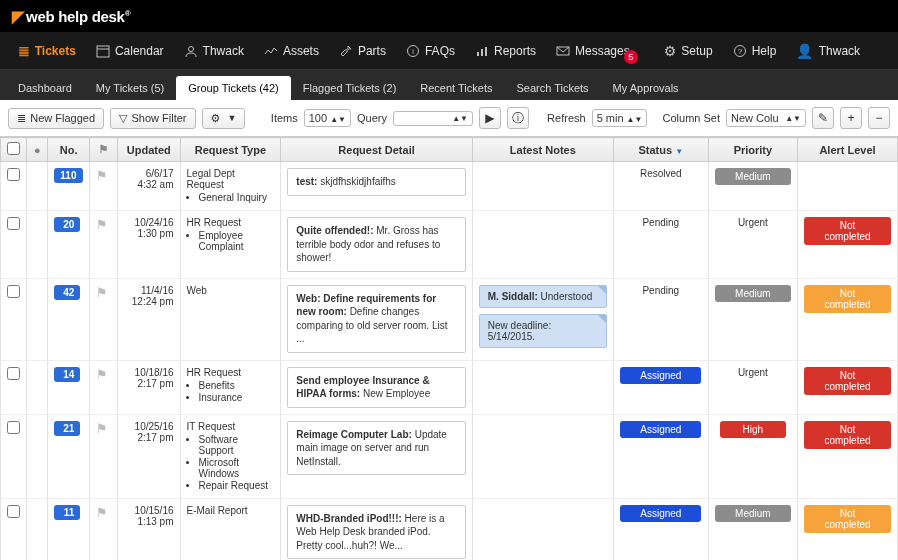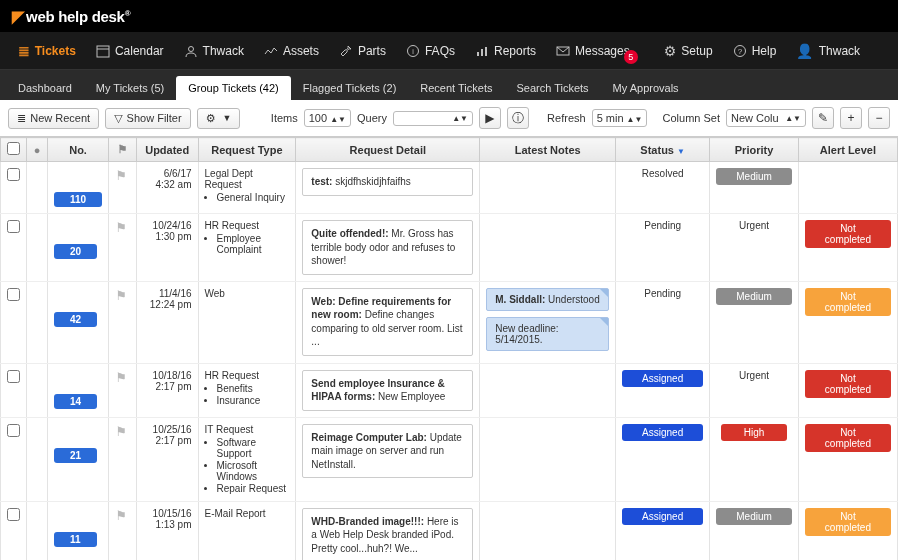--- a/index.html
+++ b/index.html
@@ -18,21 +18,21 @@
 .toolbar { background:#fff; border-bottom:1px solid #ccc; padding:7px 8px; display:flex; align-items:center; gap:6px; font-size:11px; }
 .btn { border:1px solid #bbb; background:linear-gradient(#fff,#eee); border-radius:3px; padding:3px 8px; display:inline-flex; align-items:center; gap:4px; cursor:pointer; font-size:11px; }
 .sel { border:1px solid #bbb; border-radius:3px; padding:2px 4px; background:#fff; font-size:11px; }
 .qsel { width:80px; }
 .spacer { flex:1; }
 .cols { border:1px solid #bbb; border-radius:3px; width:80px; padding:2px 4px; background:#fff; display:inline-flex; align-items:center; justify-content:space-between; }
 .iconbtn { border:1px solid #bbb; background:linear-gradient(#fff,#eee); border-radius:3px; width:22px; height:22px; display:inline-flex; align-items:center; justify-content:center; cursor:pointer; font-size:12px; }
 .grid { width:100%; border-collapse:collapse; }
 .grid th { background:linear-gradient(#f7f7f7,#e8e8e8); border:1px solid #ccc; font-size:11px; font-weight:bold; padding:4px 6px; text-align:center; color:#333; }
 .grid td { border-left:1px solid #e3e3e3; border-right:1px solid #e3e3e3; border-bottom:1px solid #eee; padding:6px 6px; vertical-align:top; font-size:10px; }
-.numchip { background:#2a6bd8; color:#fff; border-radius:3px; padding:2px 16px; font-weight:bold; font-size:10px; display:inline-block; min-width:26px; text-align:right;margin-top:24px; }
+.numchip { background:#2a6bd8; color:#fff; border-radius:3px; padding:2px 6px; font-weight:bold; font-size:10px; display:inline-block; min-width:26px; text-align:right; }
 .flag { color:#bbb; font-size:13px; }
 .dt { text-align:right; font-size:10px; white-space:nowrap; }
 .reqtype { font-size:10px; }
 .reqtype ul { margin:2px 0 0 12px; padding:0; }
 .reqtype li { margin:1px 0; }
 .detailbox { border:1px solid #ccc; border-radius:2px; padding:6px 8px; background:#fff; font-size:10px; line-height:1.35; }
 .notebox { background:#cfe0f5; border:1px solid #a8c2e6; border-radius:2px; padding:5px 8px; font-size:10px; margin-bottom:6px; position:relative; }
 .notebox:after { content:''; position:absolute; right:0; top:0; border-top:8px solid #9cbde6; border-left:8px solid transparent; }
 .stbadge { color:#fff; border-radius:3px; padding:3px 20px; font-size:10px; display:inline-block; min-width:66px; text-align:center; }
 .st-assigned { background:#1d4ed8; }
@@ -147,21 +147,21 @@
   <div class="tab active">Group Tickets (42)</div>
   <div class="tab">Flagged Tickets (2)</div>
   <div class="tab">Recent Tickets</div>
   <div class="tab">Search Tickets</div>
   <div class="tab">My Approvals</div>
 </div>
 
 <div class="toolbar">
   <span class="btn">
       <span>≣</span>
-      <span>New Recent</span>
+      <span>New Flagged</span>
     </span>
   <span class="btn">
       <span>▽</span>
       <span>Show Filter</span>
     </span>
   <span class="btn">
       <span class="gear">⚙</span>
       <span class="drop">▼</span>
     </span>
   <span class="spacer"></span>
@@ -318,21 +318,21 @@
         <td></td>
         <td><span class="numchip">11</span></td>
         <td><span class="flag">⚑</span></td>
         <td>
           <div class="dt">10/15/16<br>1:13 pm</div>
         </td>
         <td>
           <div class="reqtype">E-Mail Report</div>
         </td>
         <td>
-          <div class="detailbox"><b>WHD-Branded image!!!:</b> Here is a Web Help Desk branded iPod.  Pretty cool...huh?! We...</div>
+          <div class="detailbox"><b>WHD-Branded iPod!!!:</b> Here is a Web Help Desk branded iPod.  Pretty cool...huh?! We...</div>
         </td>
         <td></td>
         <td style="text-align: center;"><span class="stbadge st-assigned">Assigned</span></td>
         <td style="text-align: center;"><span class="stbadge pr-medium">Medium</span></td>
         <td style="text-align: center;"><span class="stbadge al-notcomp-o">Not completed</span></td>
       </tr>
       <tr>
         <td><input type="checkbox" style=""></td>
         <td><span class="dot"></span></td>
         <td><span class="numchip">28</span></td>

